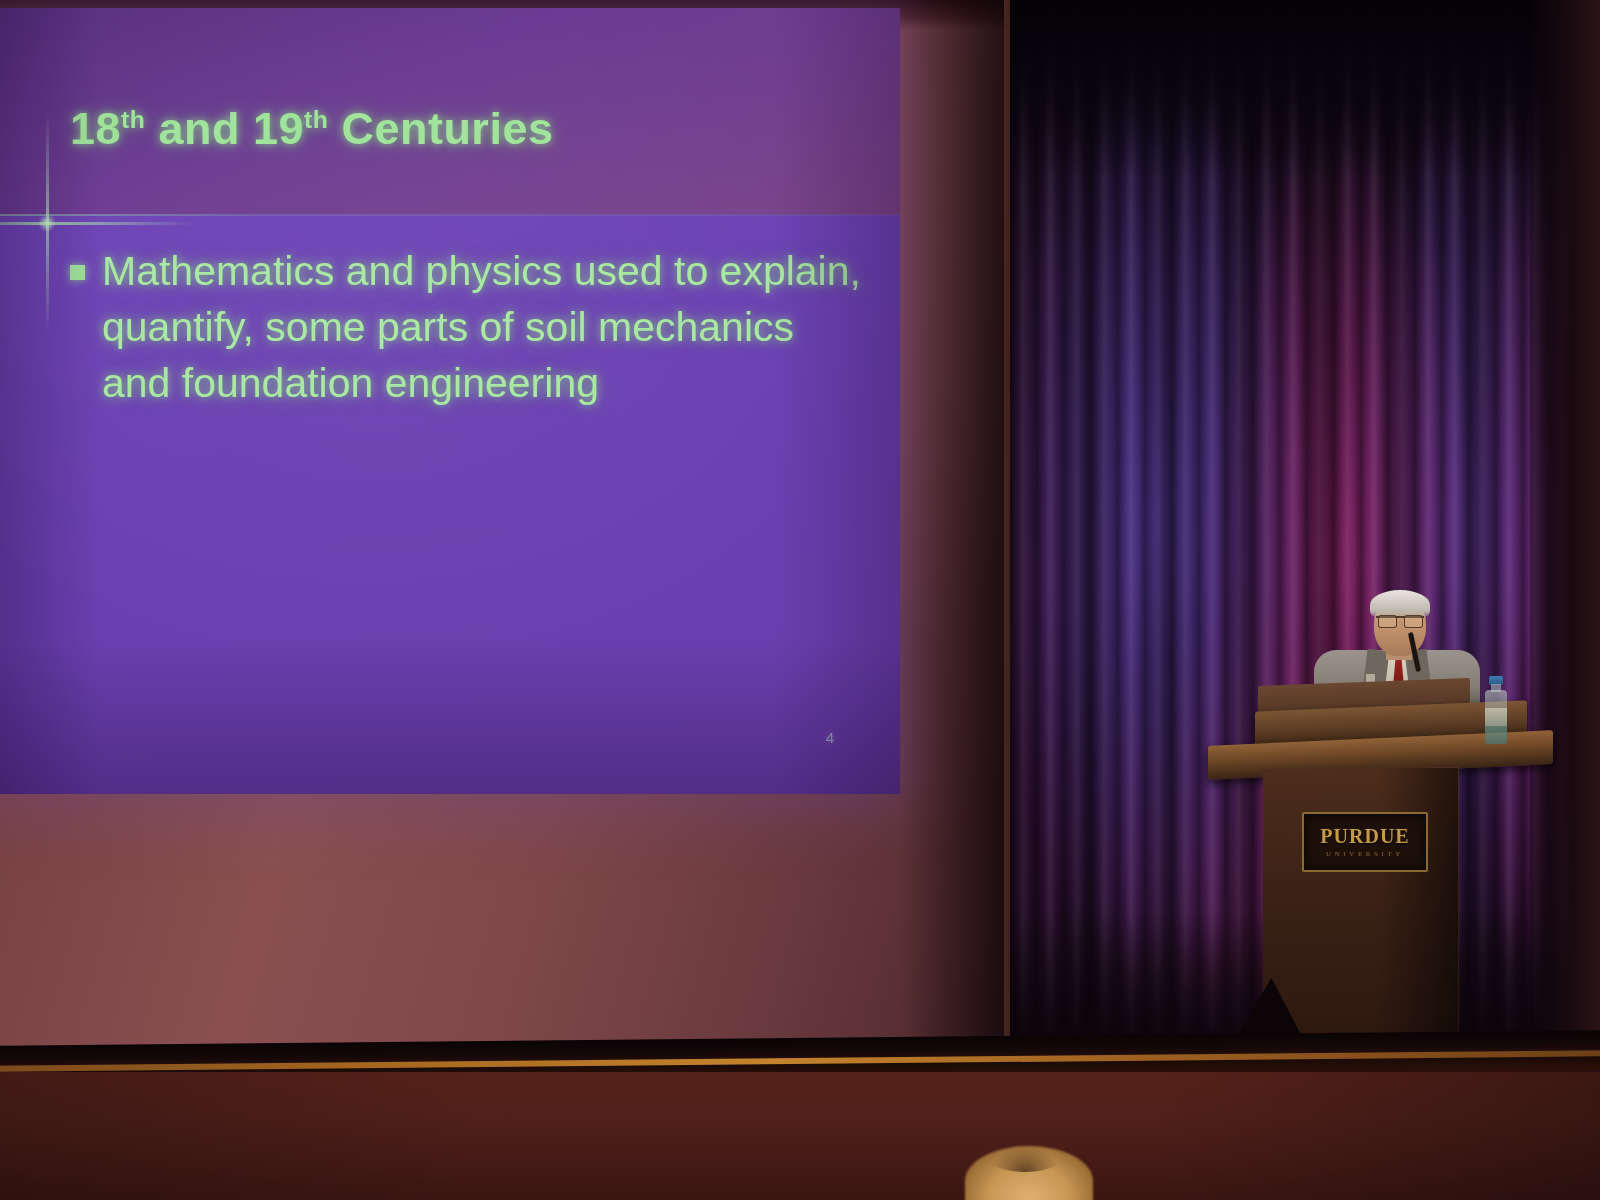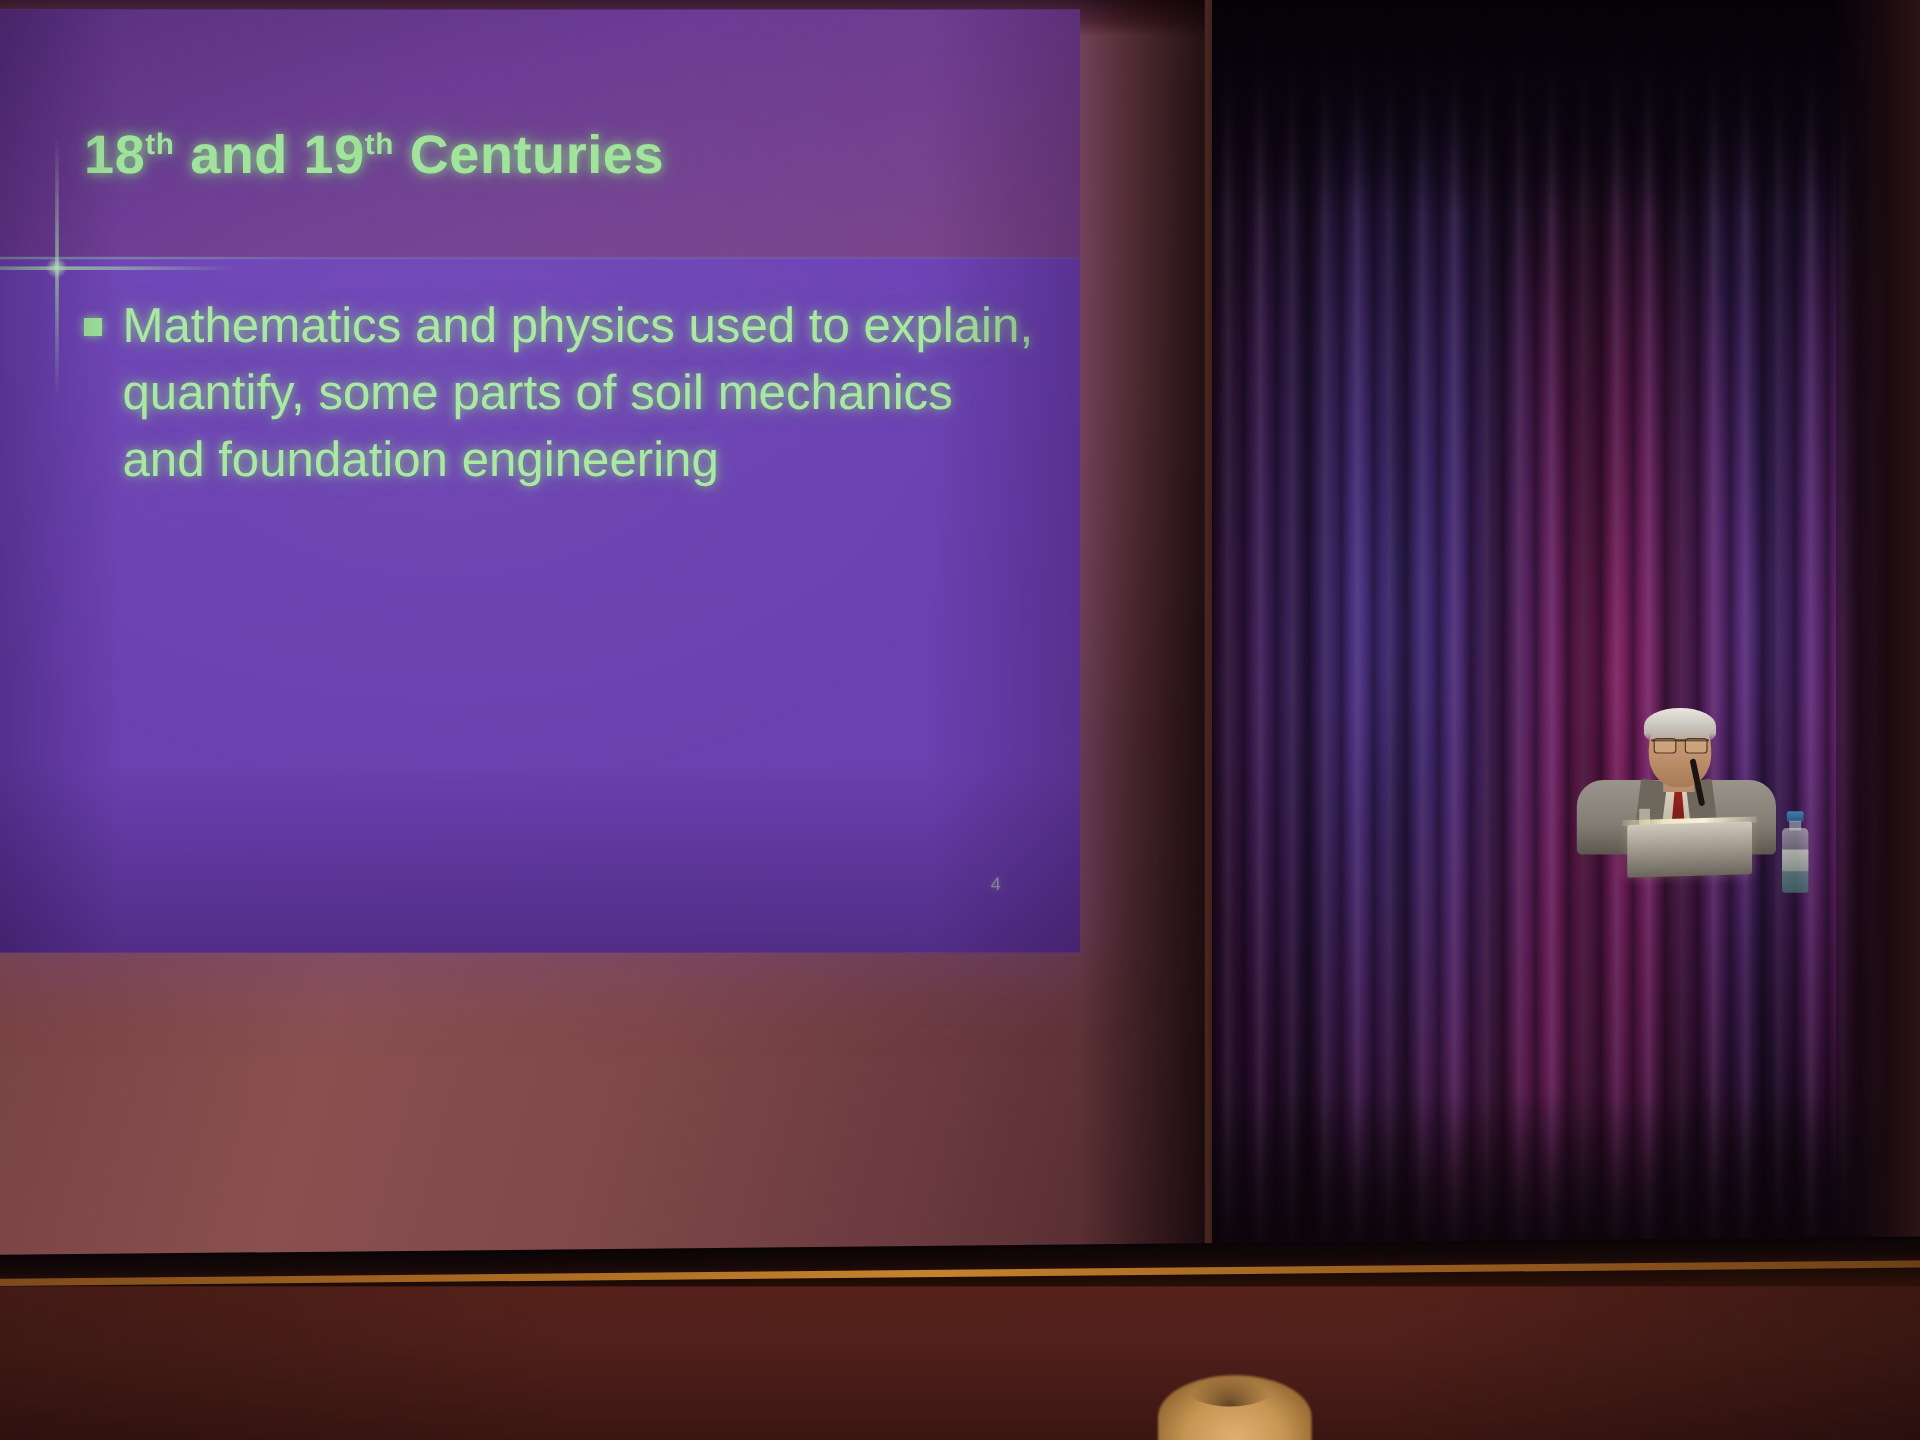--- a/index.html
+++ b/index.html
@@ -396,20 +396,32 @@
     <div class="sp-glasses"></div>
     <div class="sp-glass-l"></div>
     <div class="sp-glass-r"></div>
     <div class="sp-mic"></div>
     <div class="sp-badge"></div>
   </div>
 
   <div class="laptop-edge"></div>
   <div class="laptop"></div>
 
+  <div class="podium">
+    <div class="podium-top"></div>
+    <div class="podium-lip"></div>
+    <div class="podium-shelf"></div>
+    <div class="podium-body"></div>
+    <div class="podium-body-shade"></div>
+    <div class="podium-plaque">
+      <div class="plaque-main">PURDUE</div>
+      <div class="plaque-sub">UNIVERSITY</div>
+    </div>
+    <div class="monitor-wedge"></div>
+  </div>
 
   <div class="bottle">
     <div class="bottle-cap"></div>
     <div class="bottle-neck"></div>
     <div class="bottle-body"></div>
     <div class="bottle-label"></div>
   </div>
 
   <div class="stage-edge"></div>
   <div class="stage-trim"></div>

